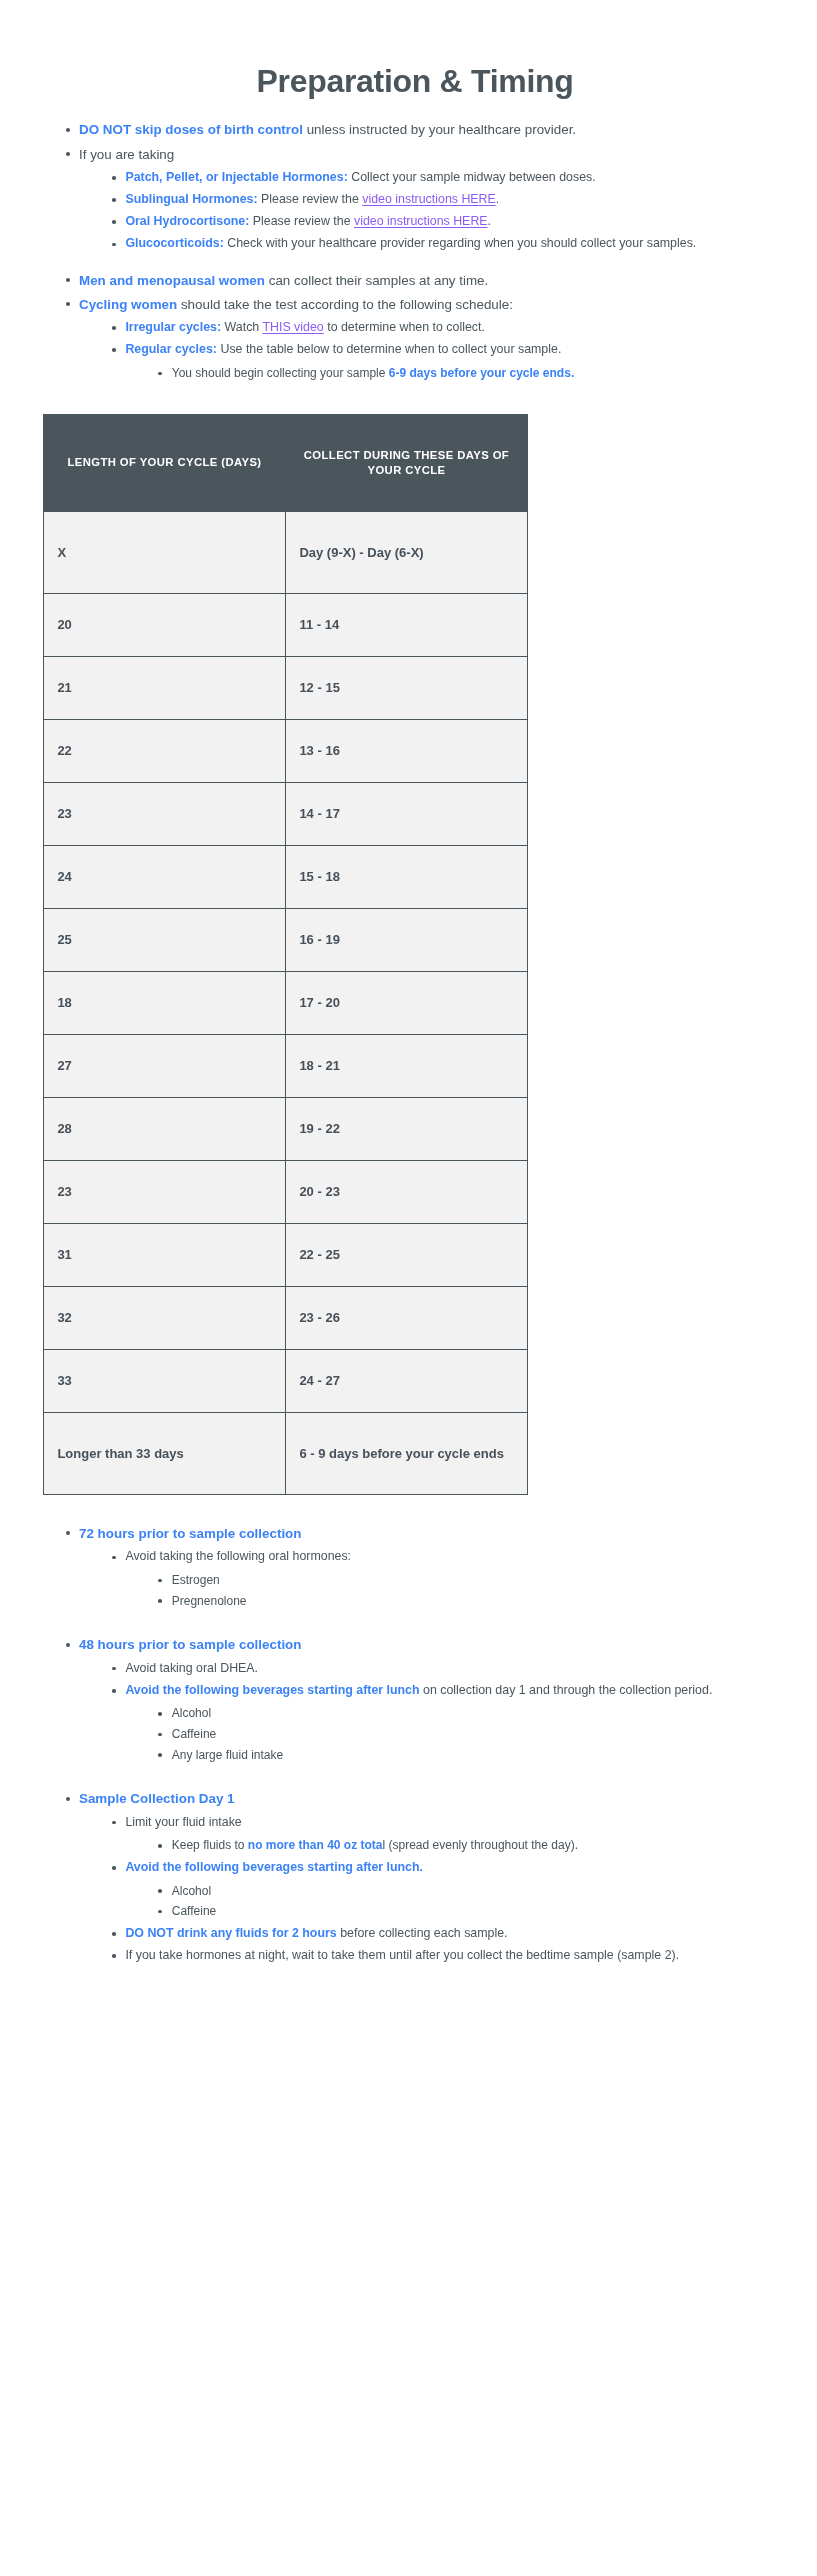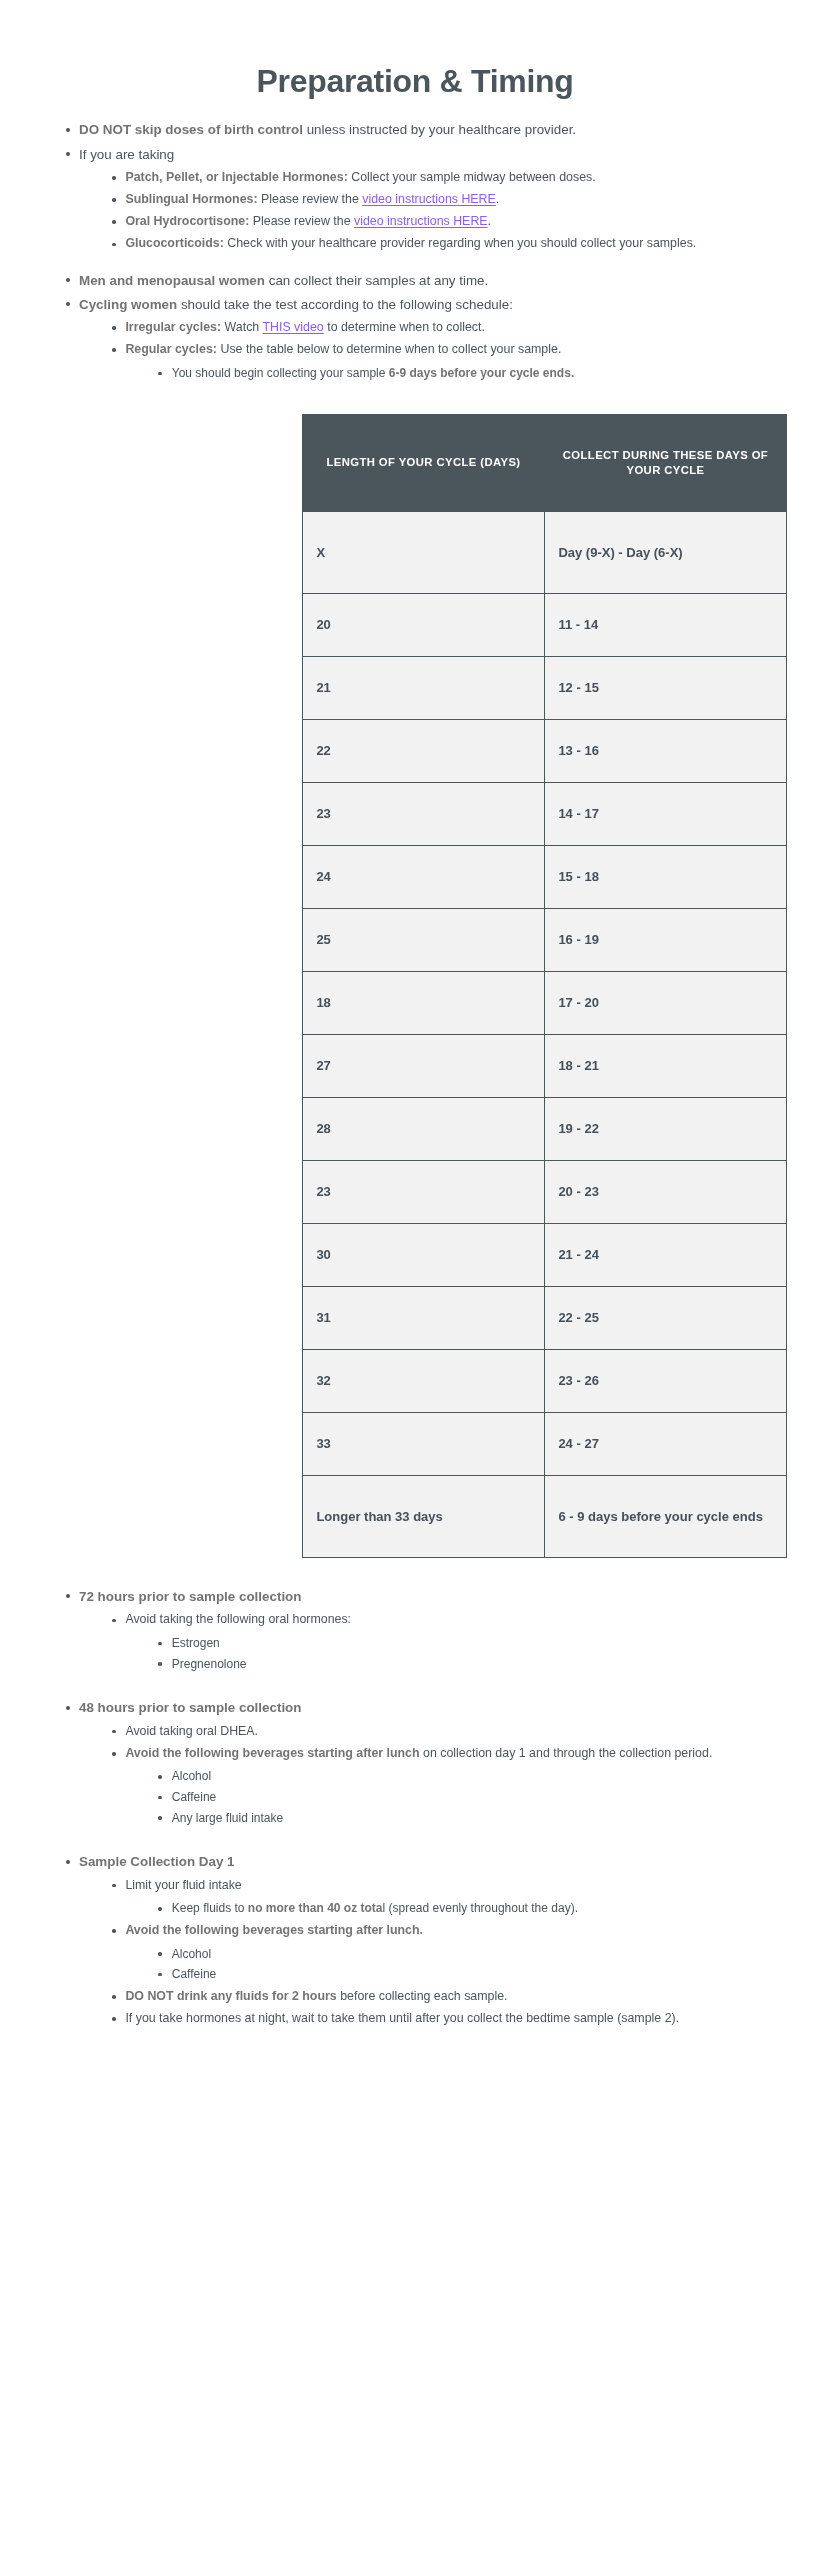--- a/index.html
+++ b/index.html
@@ -56,31 +56,31 @@
     background: #4a555c;
   }
   ul.lvl2 > li.item::before { width: 3.6px; height: 3.6px; top: 7.2px; }
   ul.lvl3 > li.item::before { width: 3.6px; height: 3.6px; top: 6.7px; }
   ul.lvl2 > li.item { font-size: 12.4px; margin-bottom: 4.6px; }
   ul.lvl3 > li.item { font-size: 12px; margin-bottom: 3.6px; }
 
   .gap-lg { height: 20.6px; }
   .gap-md { height: 12.4px; }
 
-  b, .b { font-weight: 700; color: #737373; }
+  b, .b { font-weight: 700; color: #3b82f6; }
   a.link {
     color: #8b5cf6;
     text-decoration: underline;
     text-underline-offset: 1.5px;
   }
 
   
   .table-wrap {
     display: flex;
-    justify-content: flex-end;
+    justify-content: flex-start;
     padding: 27px 0 29px 0;
   }
   table.cycle-table {
     border-collapse: collapse;
     width: 484px;
     table-layout: fixed;
   }
   table.cycle-table th {
     background: #4b555c;
     color: #ffffff;
@@ -218,24 +218,20 @@
         </tr>
         <tr>
           <td class="col-a">28</td>
           <td class="col-b">19 - 22</td>
         </tr>
         <tr>
           <td class="col-a">23</td>
           <td class="col-b">20 - 23</td>
         </tr>
         <tr>
-          <td class="col-a">30</td>
-          <td class="col-b">21 - 24</td>
-        </tr>
-        <tr>
           <td class="col-a">31</td>
           <td class="col-b">22 - 25</td>
         </tr>
         <tr>
           <td class="col-a">32</td>
           <td class="col-b">23 - 26</td>
         </tr>
         <tr>
           <td class="col-a">33</td>
           <td class="col-b">24 - 27</td>

